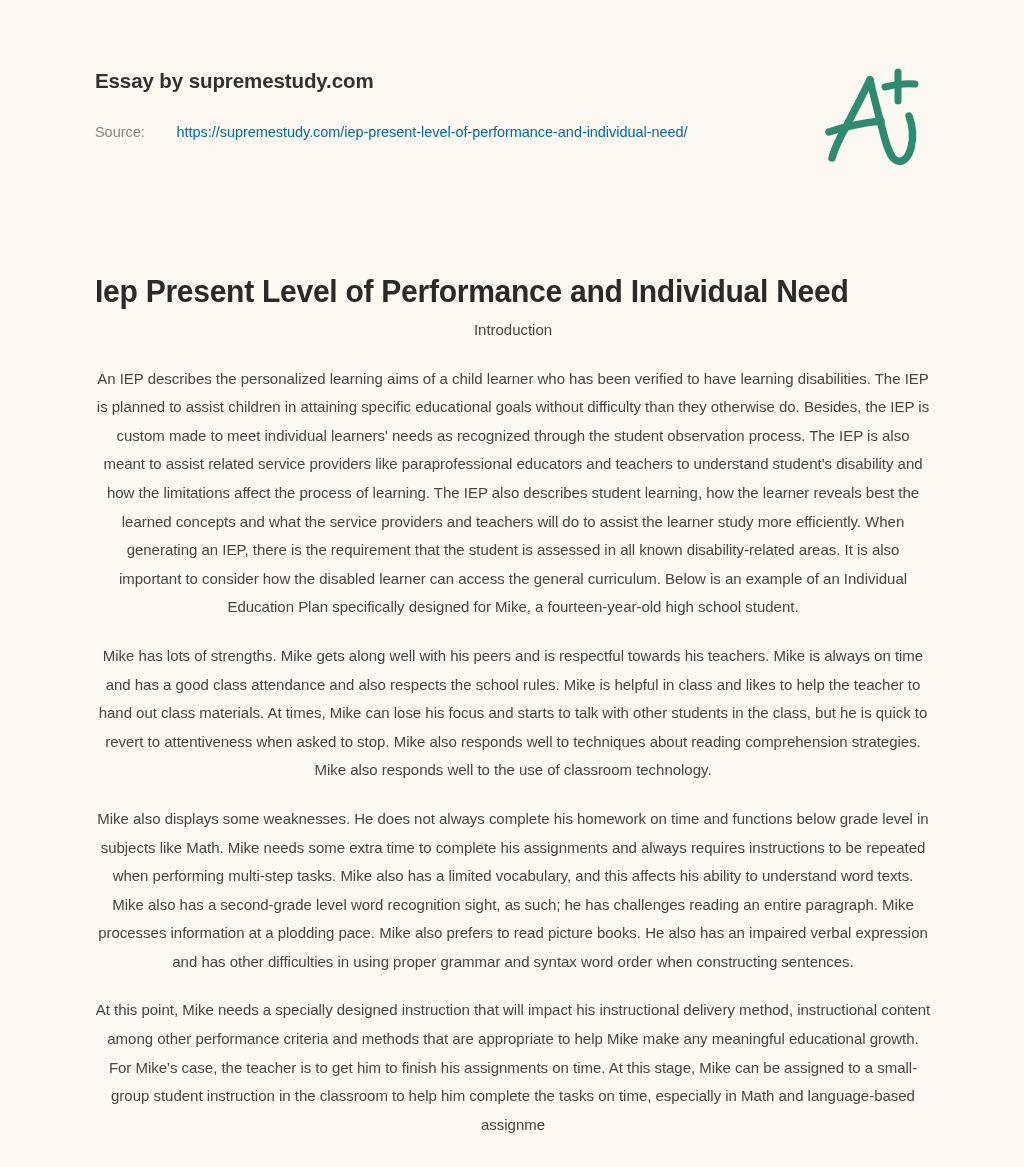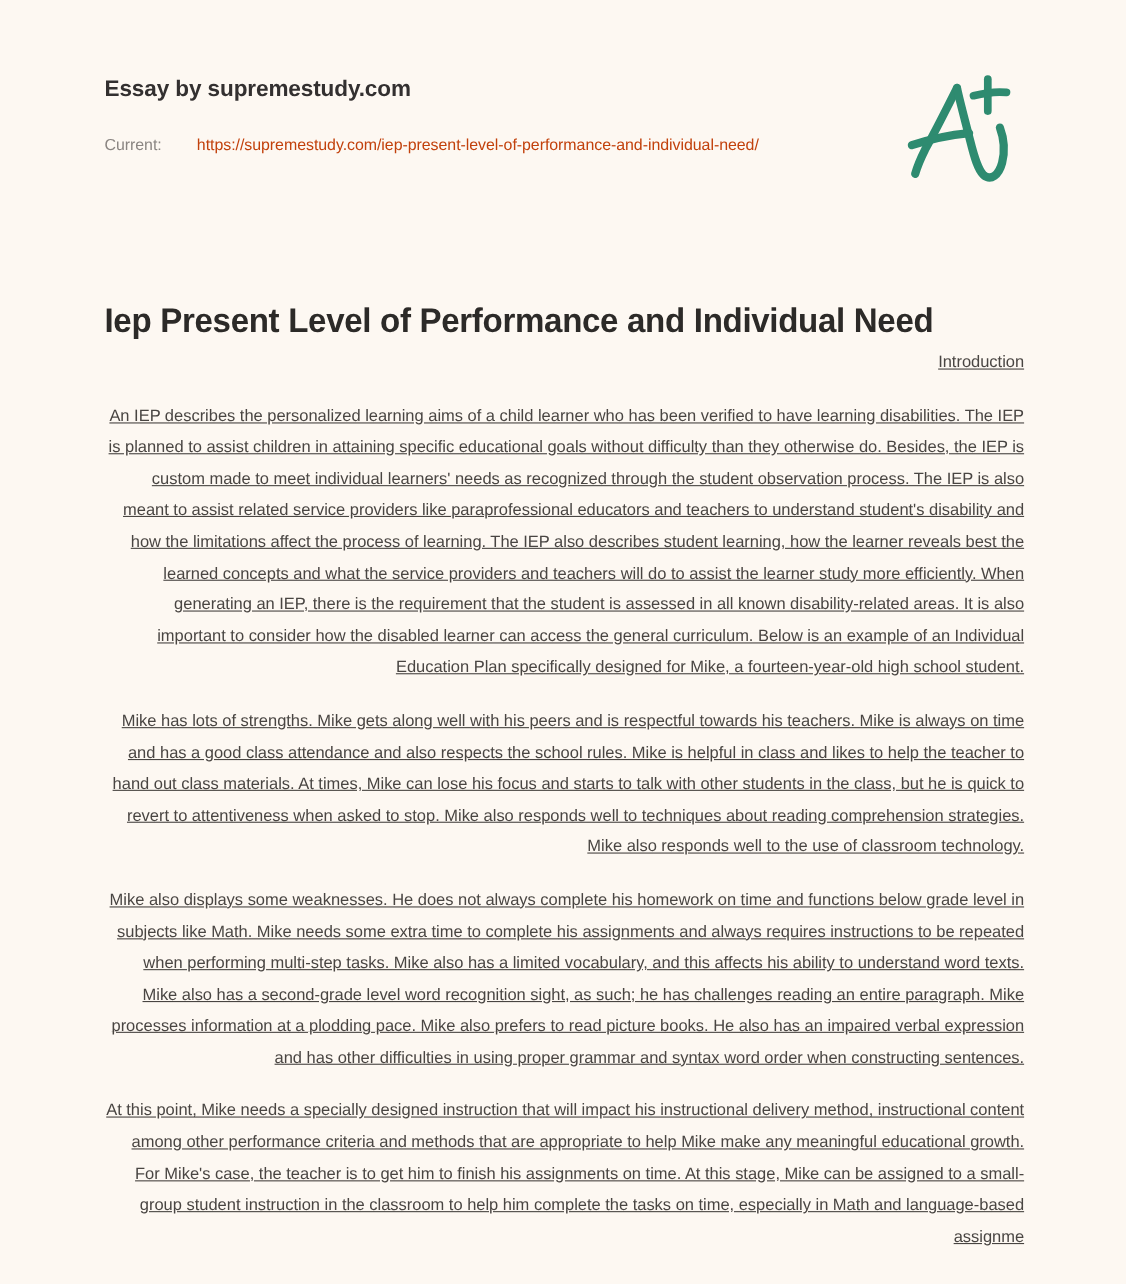--- a/index.html
+++ b/index.html
@@ -49,21 +49,21 @@
     position: absolute;
     left: 95px;
     top: 124px;
     font-size: 14.5px;
     color: #8a8582;
     white-space: nowrap;
     letter-spacing: -0.05px;
   }
 
   .source-link {
-    color: #c2410c;
+    color: #0369a1;
     text-decoration: none;
     padding-left: 28px;
   }
 
   .logo {
     position: absolute;
     left: 815px;
     top: 66px;
     width: 110px;
     height: 104px;
@@ -94,22 +94,21 @@
     top: 316px;
     width: 836px;
   }
 
   .para {
     font-size: 15px;
     line-height: 28.6px;
     color: #494542;
     margin: 0 0 20px 0;
     letter-spacing: -0.02px;
-    text-align: right;
-    text-decoration: underline;
+    text-align: center;
   }
 
   .para.short {
     margin-bottom: 20px;
   }
 
   .para.last {
     margin-bottom: 0;
   }
 </style>
@@ -118,21 +117,21 @@
 
 <div class="page">
 
   <div class="header">
 
     <div class="brand-line">
       <span>Essay by supremestudy.com</span>
     </div>
 
     <div class="source-line">
-      <span>Current: </span><a class="source-link" href="#">https://supremestudy.com/iep-present-level-of-performance-and-individual-need/</a>
+      <span>Source: </span><a class="source-link" href="#">https://supremestudy.com/iep-present-level-of-performance-and-individual-need/</a>
     </div>
 
     <div class="logo">
       <svg width="110" height="104" viewBox="0 0 110 104" fill="none" xmlns="http://www.w3.org/2000/svg" aria-hidden="true">
         <g stroke="#2e8b70" stroke-linecap="round" stroke-linejoin="round" fill="none">
 
           <path d="M55 14 C47 30, 36 52, 26 70 C22 78, 19 85, 17 92" stroke-width="7.5"></path>
 
           <path d="M55 14 C58 28, 63 46, 67 62 C71 78, 74 88, 79 93 C86 99, 93 93, 96 82 C99 70, 97 58, 94 50" stroke-width="7.5"></path>
 

